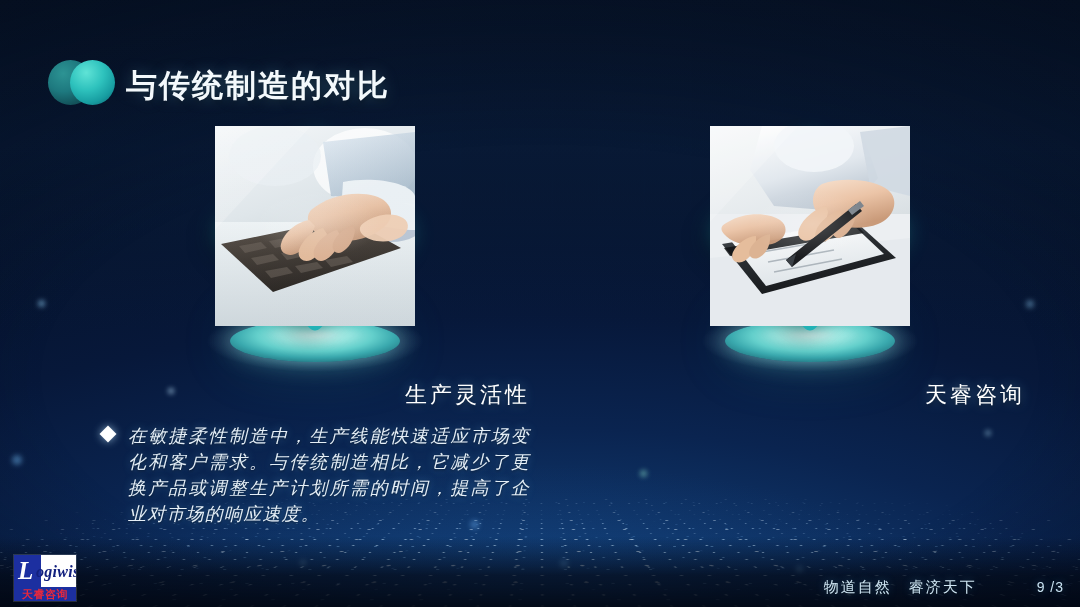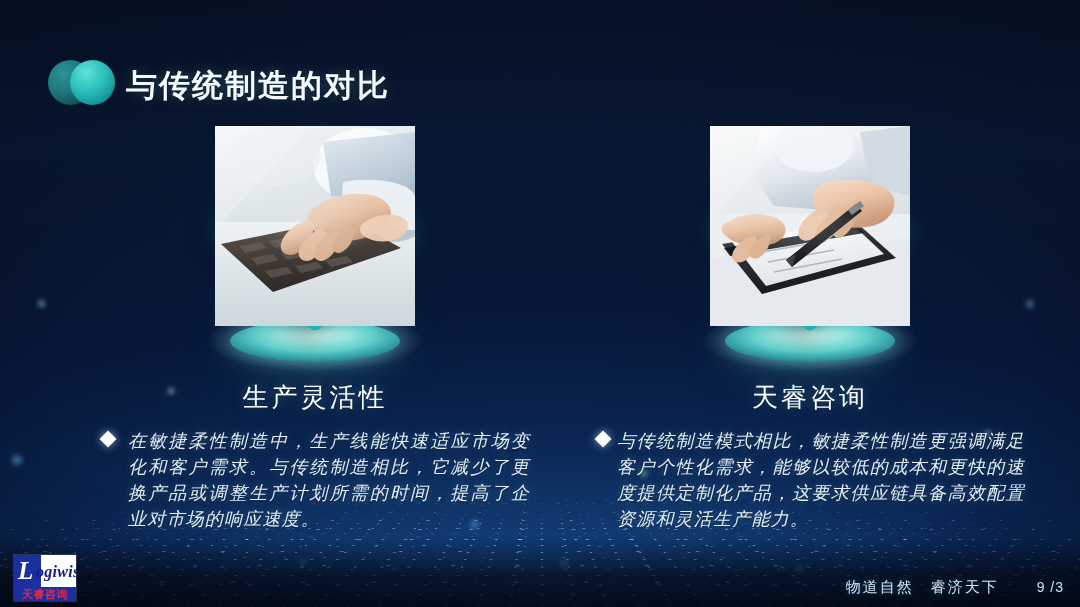--- a/index.html
+++ b/index.html
@@ -138,22 +138,22 @@
   }
   .photo svg{display:block;width:200px;height:200px;}
   .diamond-glow{
     position:absolute;left:50%;top:48%;transform:translate(-50%,-50%) rotate(-45deg);
     width:180px;height:80px;border-radius:50%;
     background:radial-gradient(50% 60% at 50% 50%, rgba(255,255,255,.20), rgba(255,255,255,0) 70%);
     pointer-events:none;
   }
 
   .col-heading{
-    text-align:center;color:#ffffff;
-    font-size:26px;font-weight:500;letter-spacing:3px;
+    text-align:right;color:#ffffff;
+    font-size:22px;font-weight:500;letter-spacing:3px;
     margin-top:2px;
     text-shadow:0 0 12px rgba(120,200,240,.45),0 2px 5px rgba(0,0,0,.6);
   }
 
   .body-block{
     margin-top:13px;
     position:relative;
     padding-left:26px;
     color:#e4eef6;
     font-family:"Liberation Serif","DejaVu Serif",serif;
@@ -201,21 +201,21 @@
     letter-spacing:.5px;text-align:center;margin-top:44px;
   }
   .copyright{
     color:#f2f7fb;font-size:16px;font-style:italic;font-weight:500;
     letter-spacing:.2px;
     text-shadow:0 1px 3px rgba(0,0,0,.7);
     white-space:nowrap;
   }
   .footer-right{
     position:absolute;right:16px;bottom:10px;
-    display:flex;align-items:baseline;gap:38px;
+    display:flex;align-items:baseline;gap:60px;
     color:#cfe6f3;font-size:15px;letter-spacing:2px;
     text-shadow:0 0 9px rgba(100,180,230,.4),0 1px 3px rgba(0,0,0,.6);
   }
   .footer-right .page{letter-spacing:1px;color:#c8e2f2;font-size:14px;}
 </style>
 </head>
 <body>
 
 <div id="slide">
 
@@ -401,24 +401,20 @@
               <path d="M0 0 L88 0 L0 96 Z" fill="#ffffff" opacity="0.2"></path>
             </svg>
           </div>
         </div>
         <div class="diamond-glow"></div>
       </div>
     </div>
 
     <div class="col-heading">天睿咨询</div>
 
-    <div class="body-block">
-      <span class="bullet"></span>
-      <span>与传统制造模式相比，敏捷柔性制造更强调满足客户个性化需求，能够以较低的成本和更快的速度提供定制化产品，这要求供应链具备高效配置资源和灵活生产能力。</span>
-    </div>
   </div>
 
   <div class="bg-bottom-fade"></div>
 
   <div class="footer-left">
     <div class="logo">
       <span class="sq"></span>
       <span class="bar"></span>
       <span class="l">L</span>
       <span class="rest">ogiwis</span>

